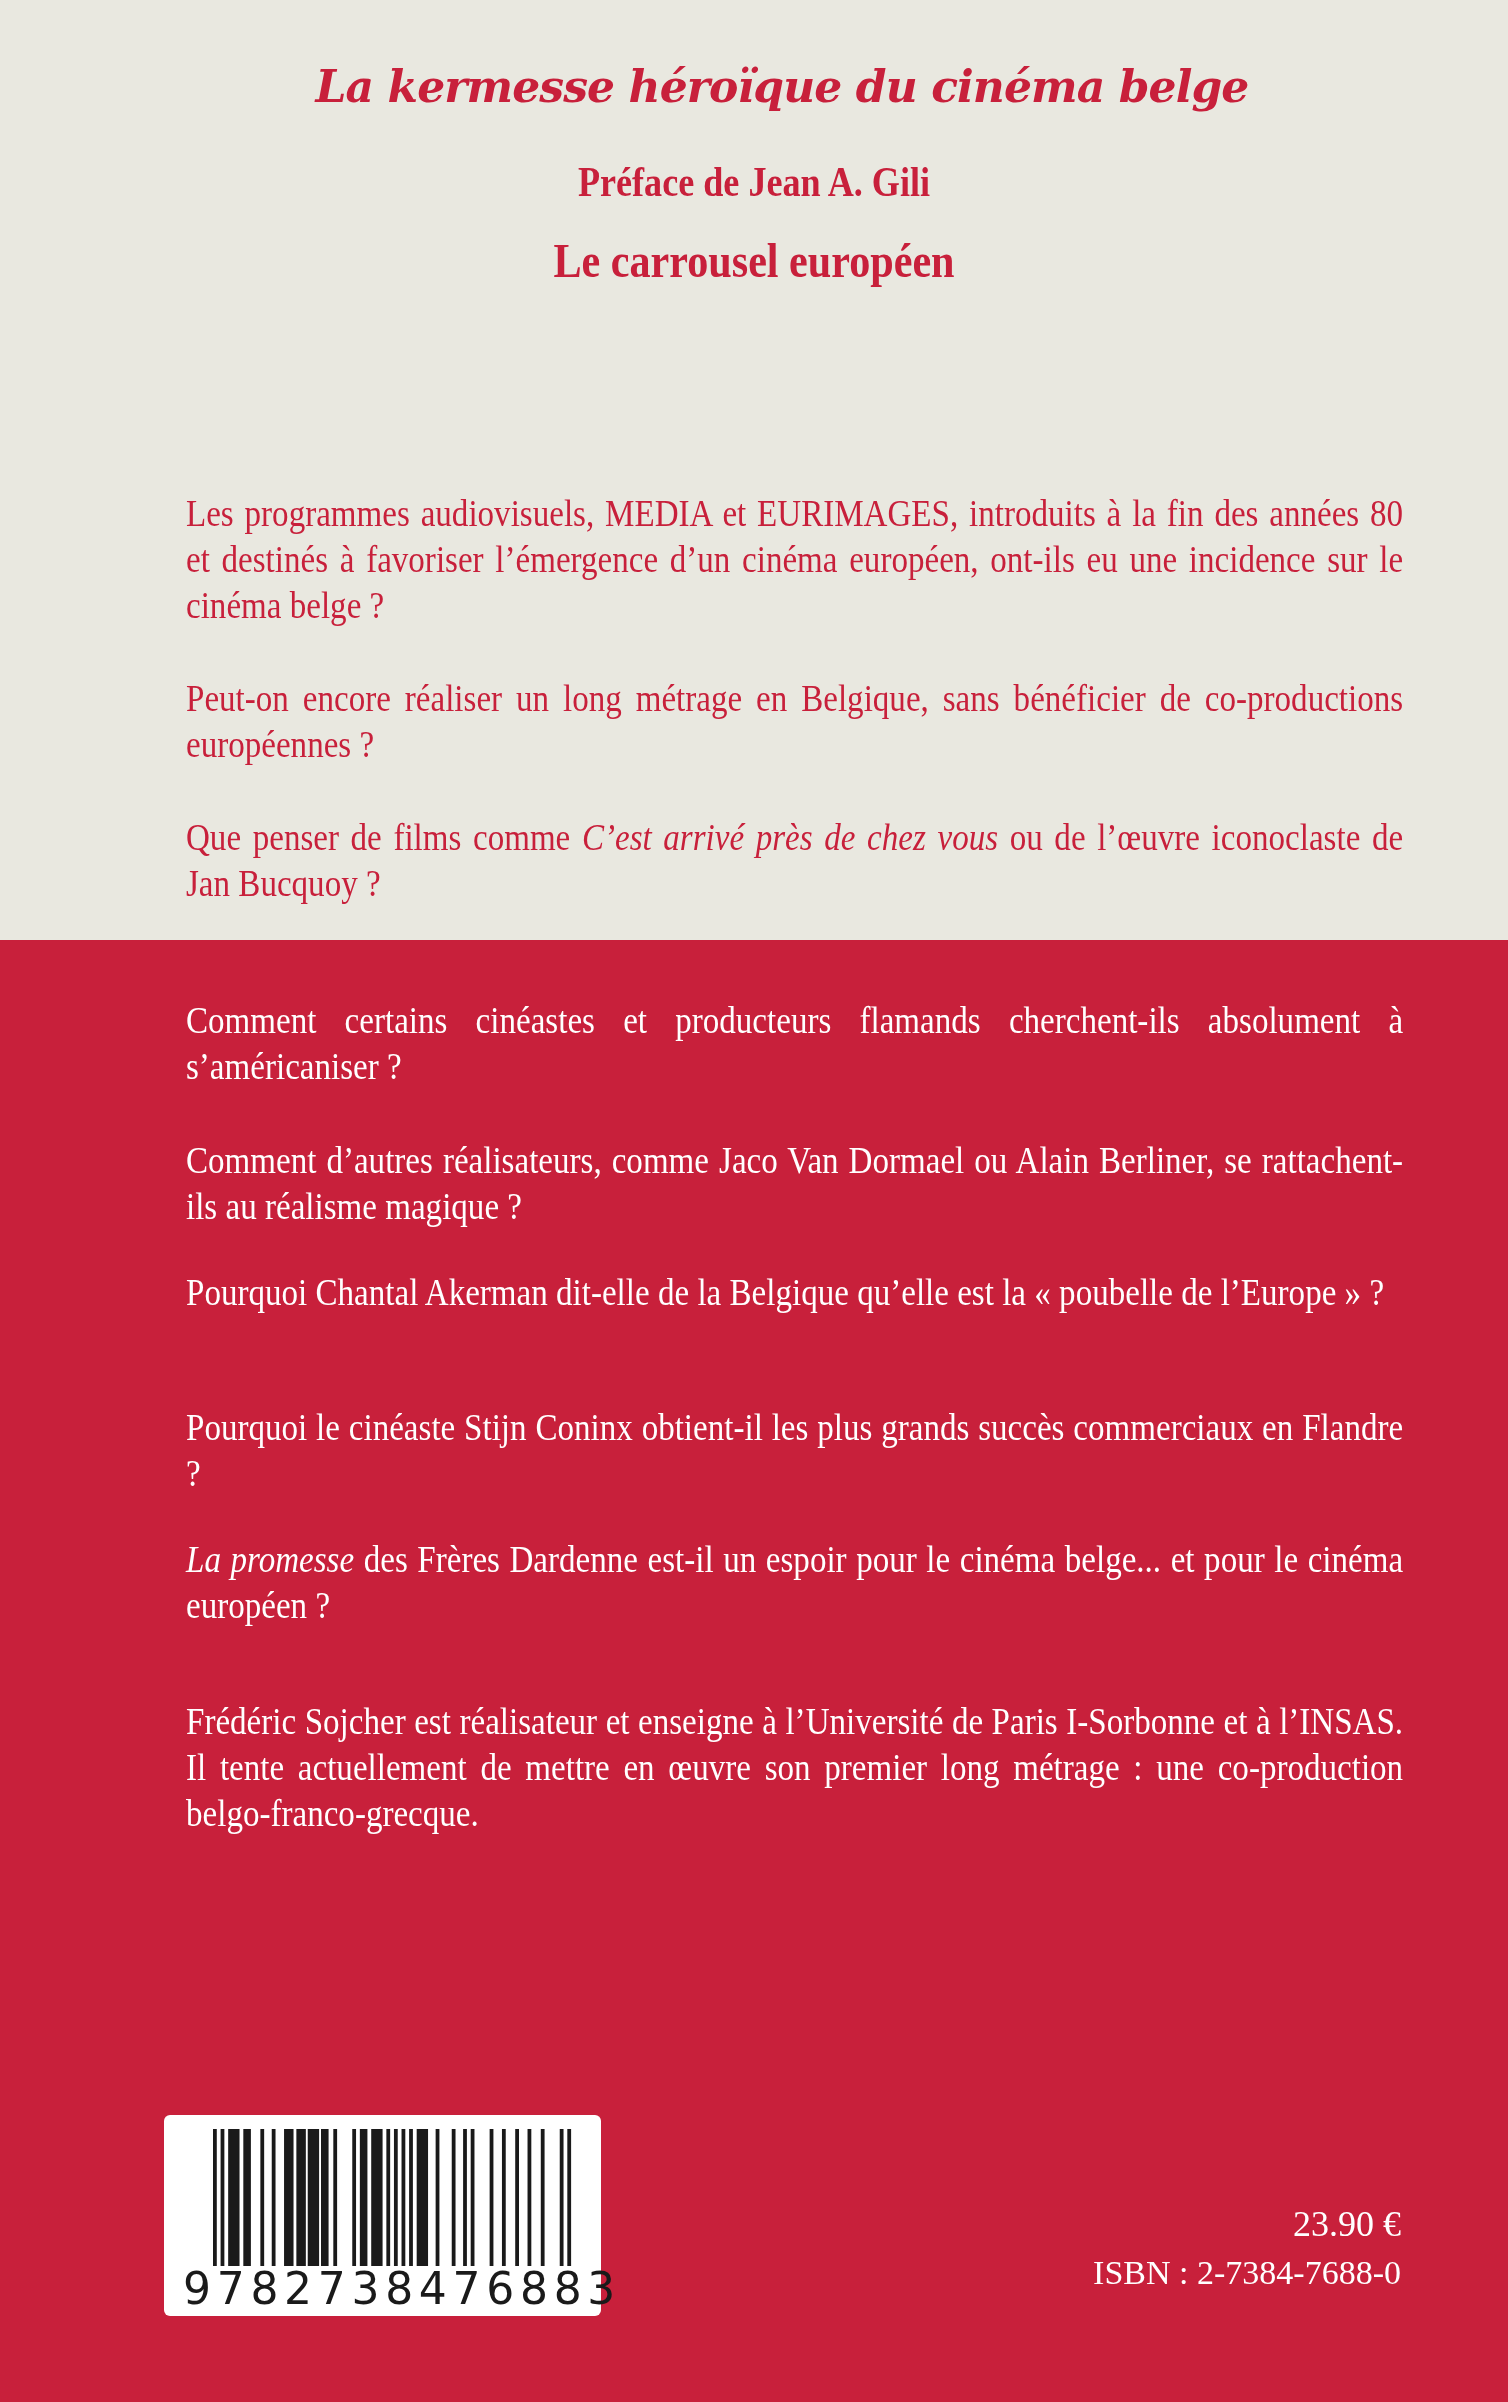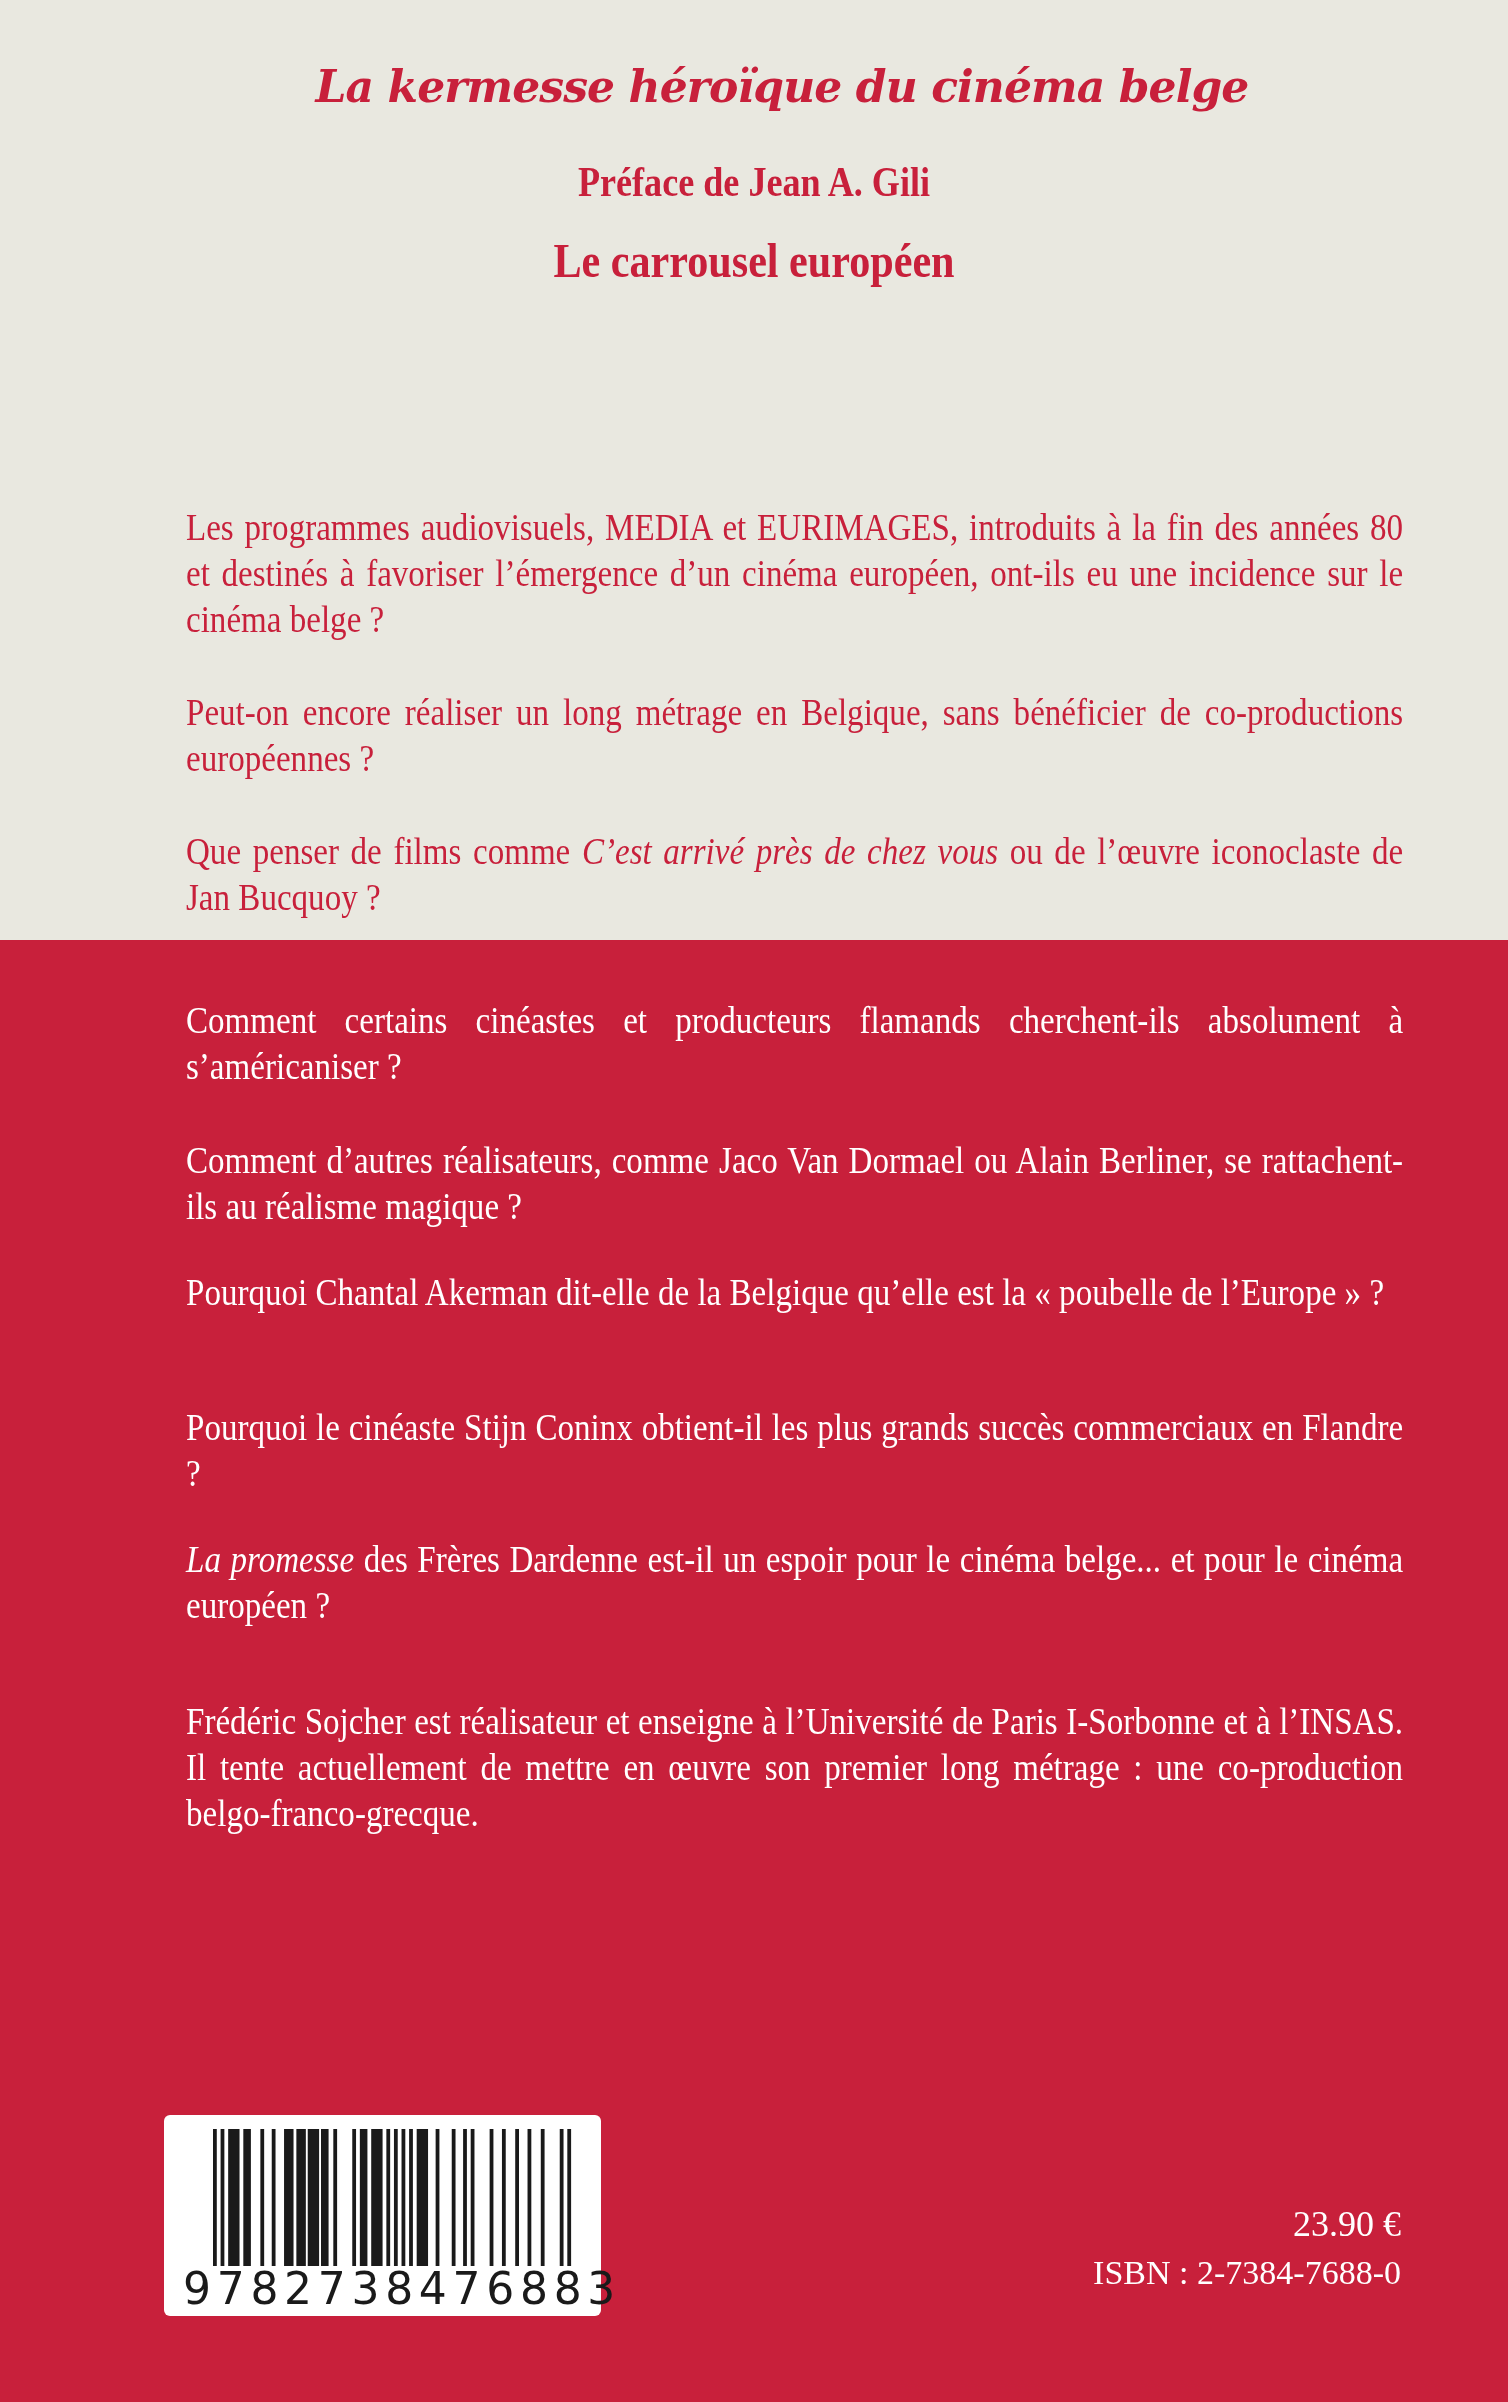--- a/index.html
+++ b/index.html
@@ -72,21 +72,21 @@
       line-height: 46px;
       text-align: justify;
       text-align-last: left;
     }
     .para .inner {
       display: block;
       width: 1399px;
       transform: scaleX(0.87);
       transform-origin: left top;
     }
-    .red-text { color: #C8203B; margin-top: 14px; }
+    .red-text { color: #C8203B; }
     .white-text { color: #FFFFFF; margin-top: 44px; }
     .para em { font-style: italic; }
 
     .barcode-box {
       position: absolute;
       left: 164px;
       top: 2115px;
       width: 437px;
       height: 201px;
       background: #FFFFFF;

